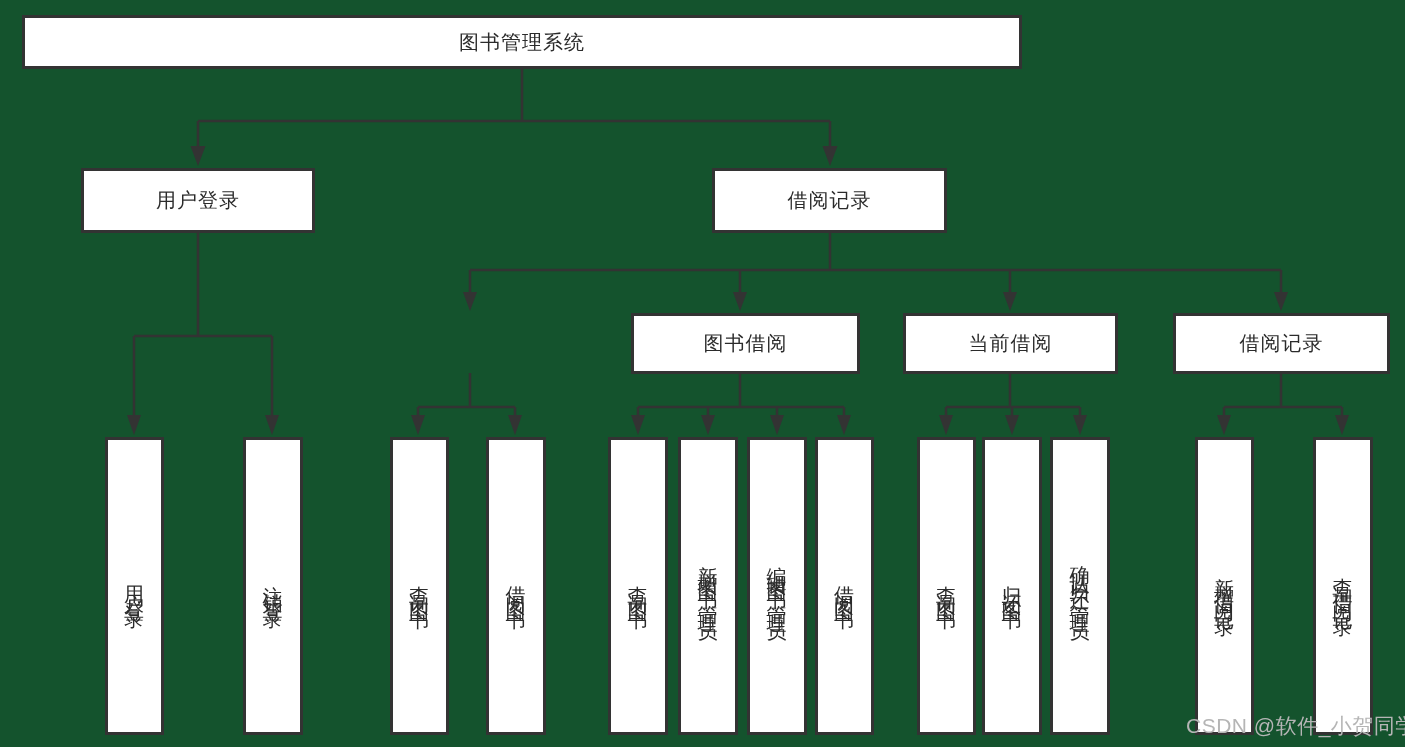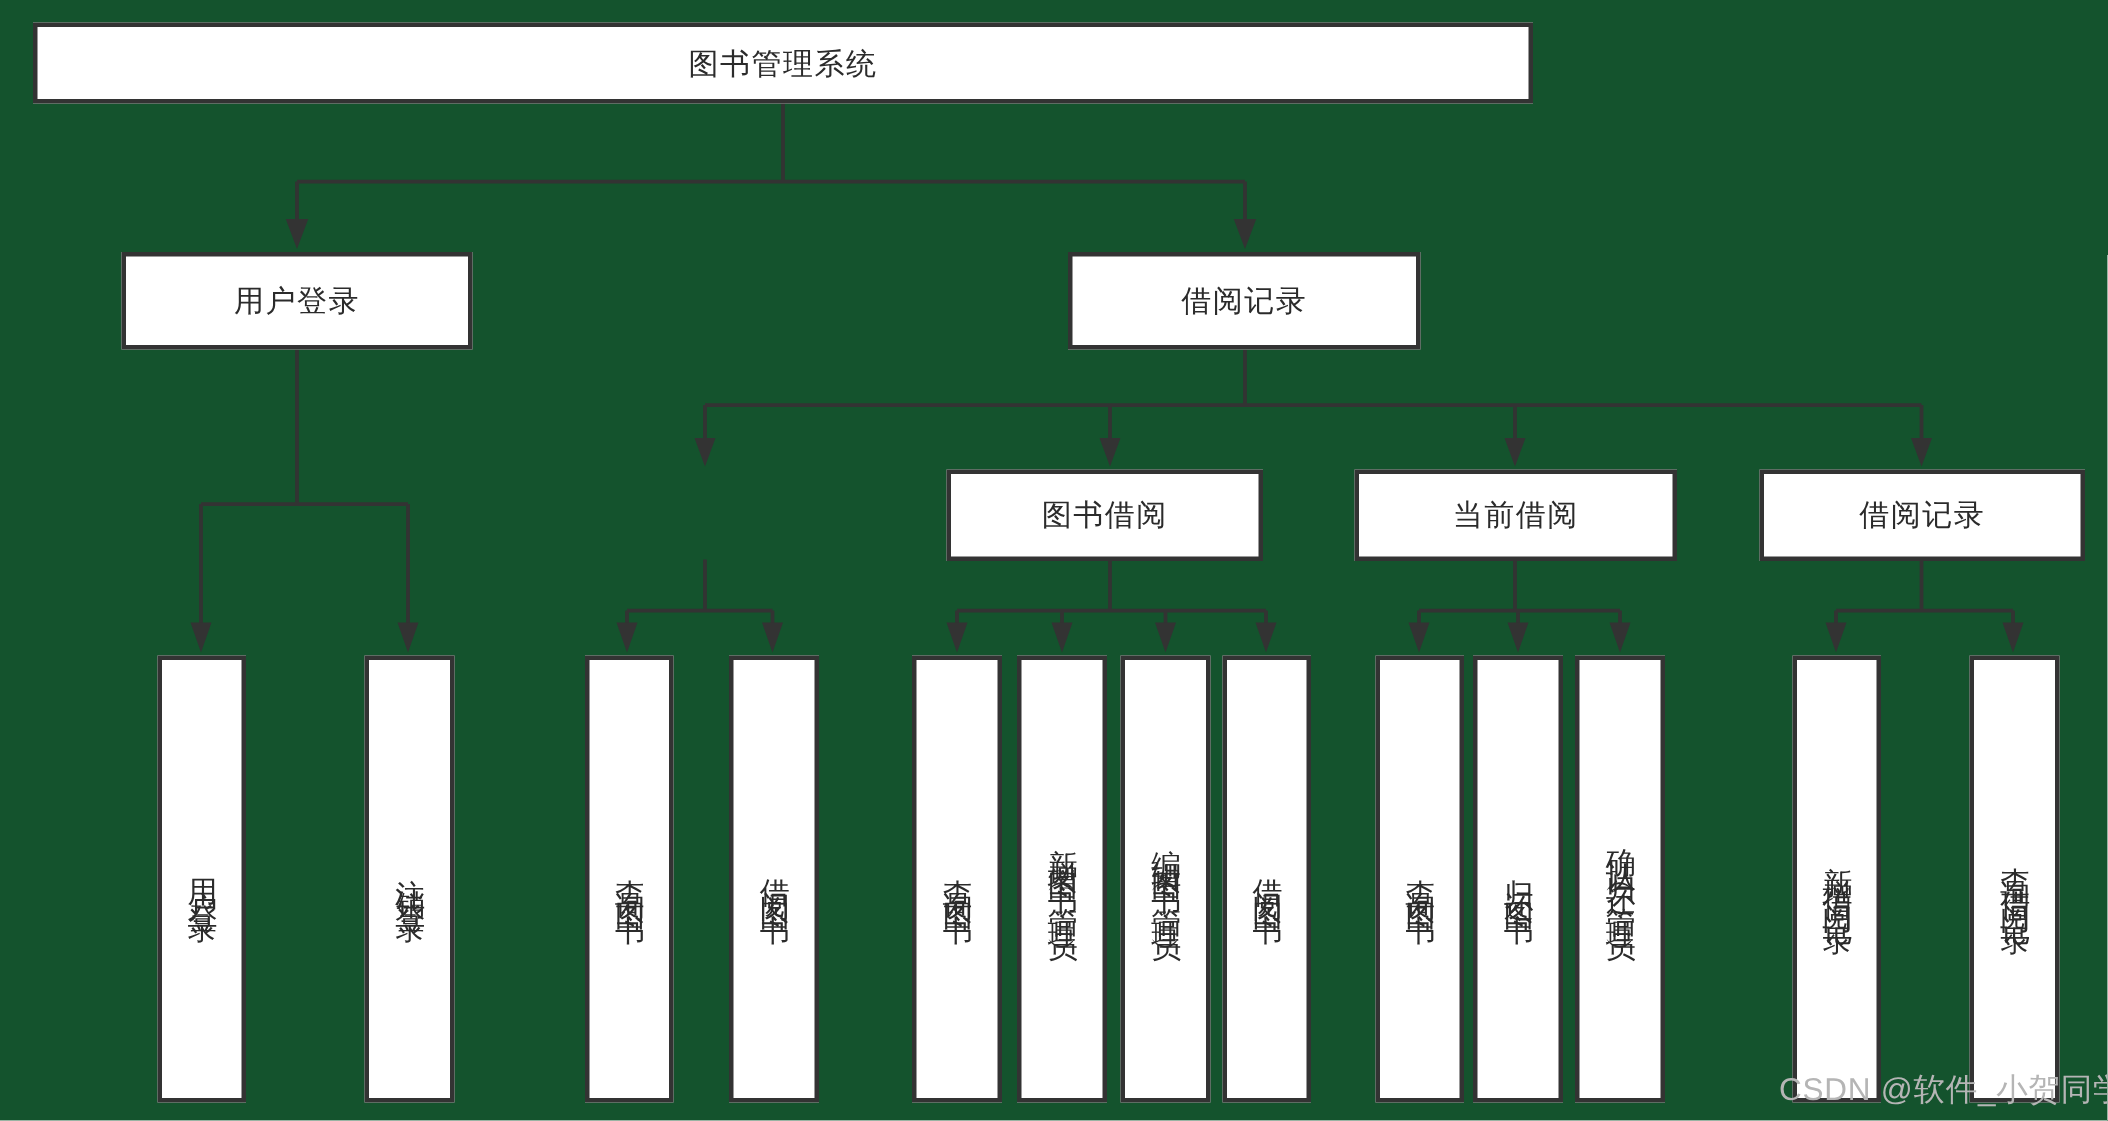--- a/index.html
+++ b/index.html
@@ -59,21 +59,21 @@
       <polygon points="1224,435 1217,415 1231,415"></polygon>
       <polygon points="1342,435 1335,415 1349,415"></polygon>
     </g>
   </svg>
 
   <div class="box" style="left:22px;top:15px;width:1000px;height:54px">图书管理系统</div>
 
   <div class="box" style="left:81px;top:168px;width:234px;height:65px">用户登录</div>
   <div class="box" style="left:712px;top:168px;width:235px;height:65px">借阅记录</div>
 
-  <div class="box" style="left:631px;top:313px;width:211px;height:61px">图书借阅</div>
+  <div class="box" style="left:631px;top:313px;width:229px;height:61px">图书借阅</div>
   <div class="box" style="left:903px;top:313px;width:215px;height:61px">当前借阅</div>
   <div class="box" style="left:1173px;top:313px;width:217px;height:61px">借阅记录</div>
 
   <div class="box vbox" style="left:105px;top:437px;width:59px;height:298px">用户登录</div>
   <div class="box vbox" style="left:243px;top:437px;width:60px;height:298px">注销登录</div>
 
   <div class="box vbox" style="left:390px;top:437px;width:59px;height:298px">查询图书</div>
   <div class="box vbox" style="left:486px;top:437px;width:60px;height:298px">借阅图书</div>
 
   <div class="box vbox" style="left:608px;top:437px;width:60px;height:298px">查询图书</div>

